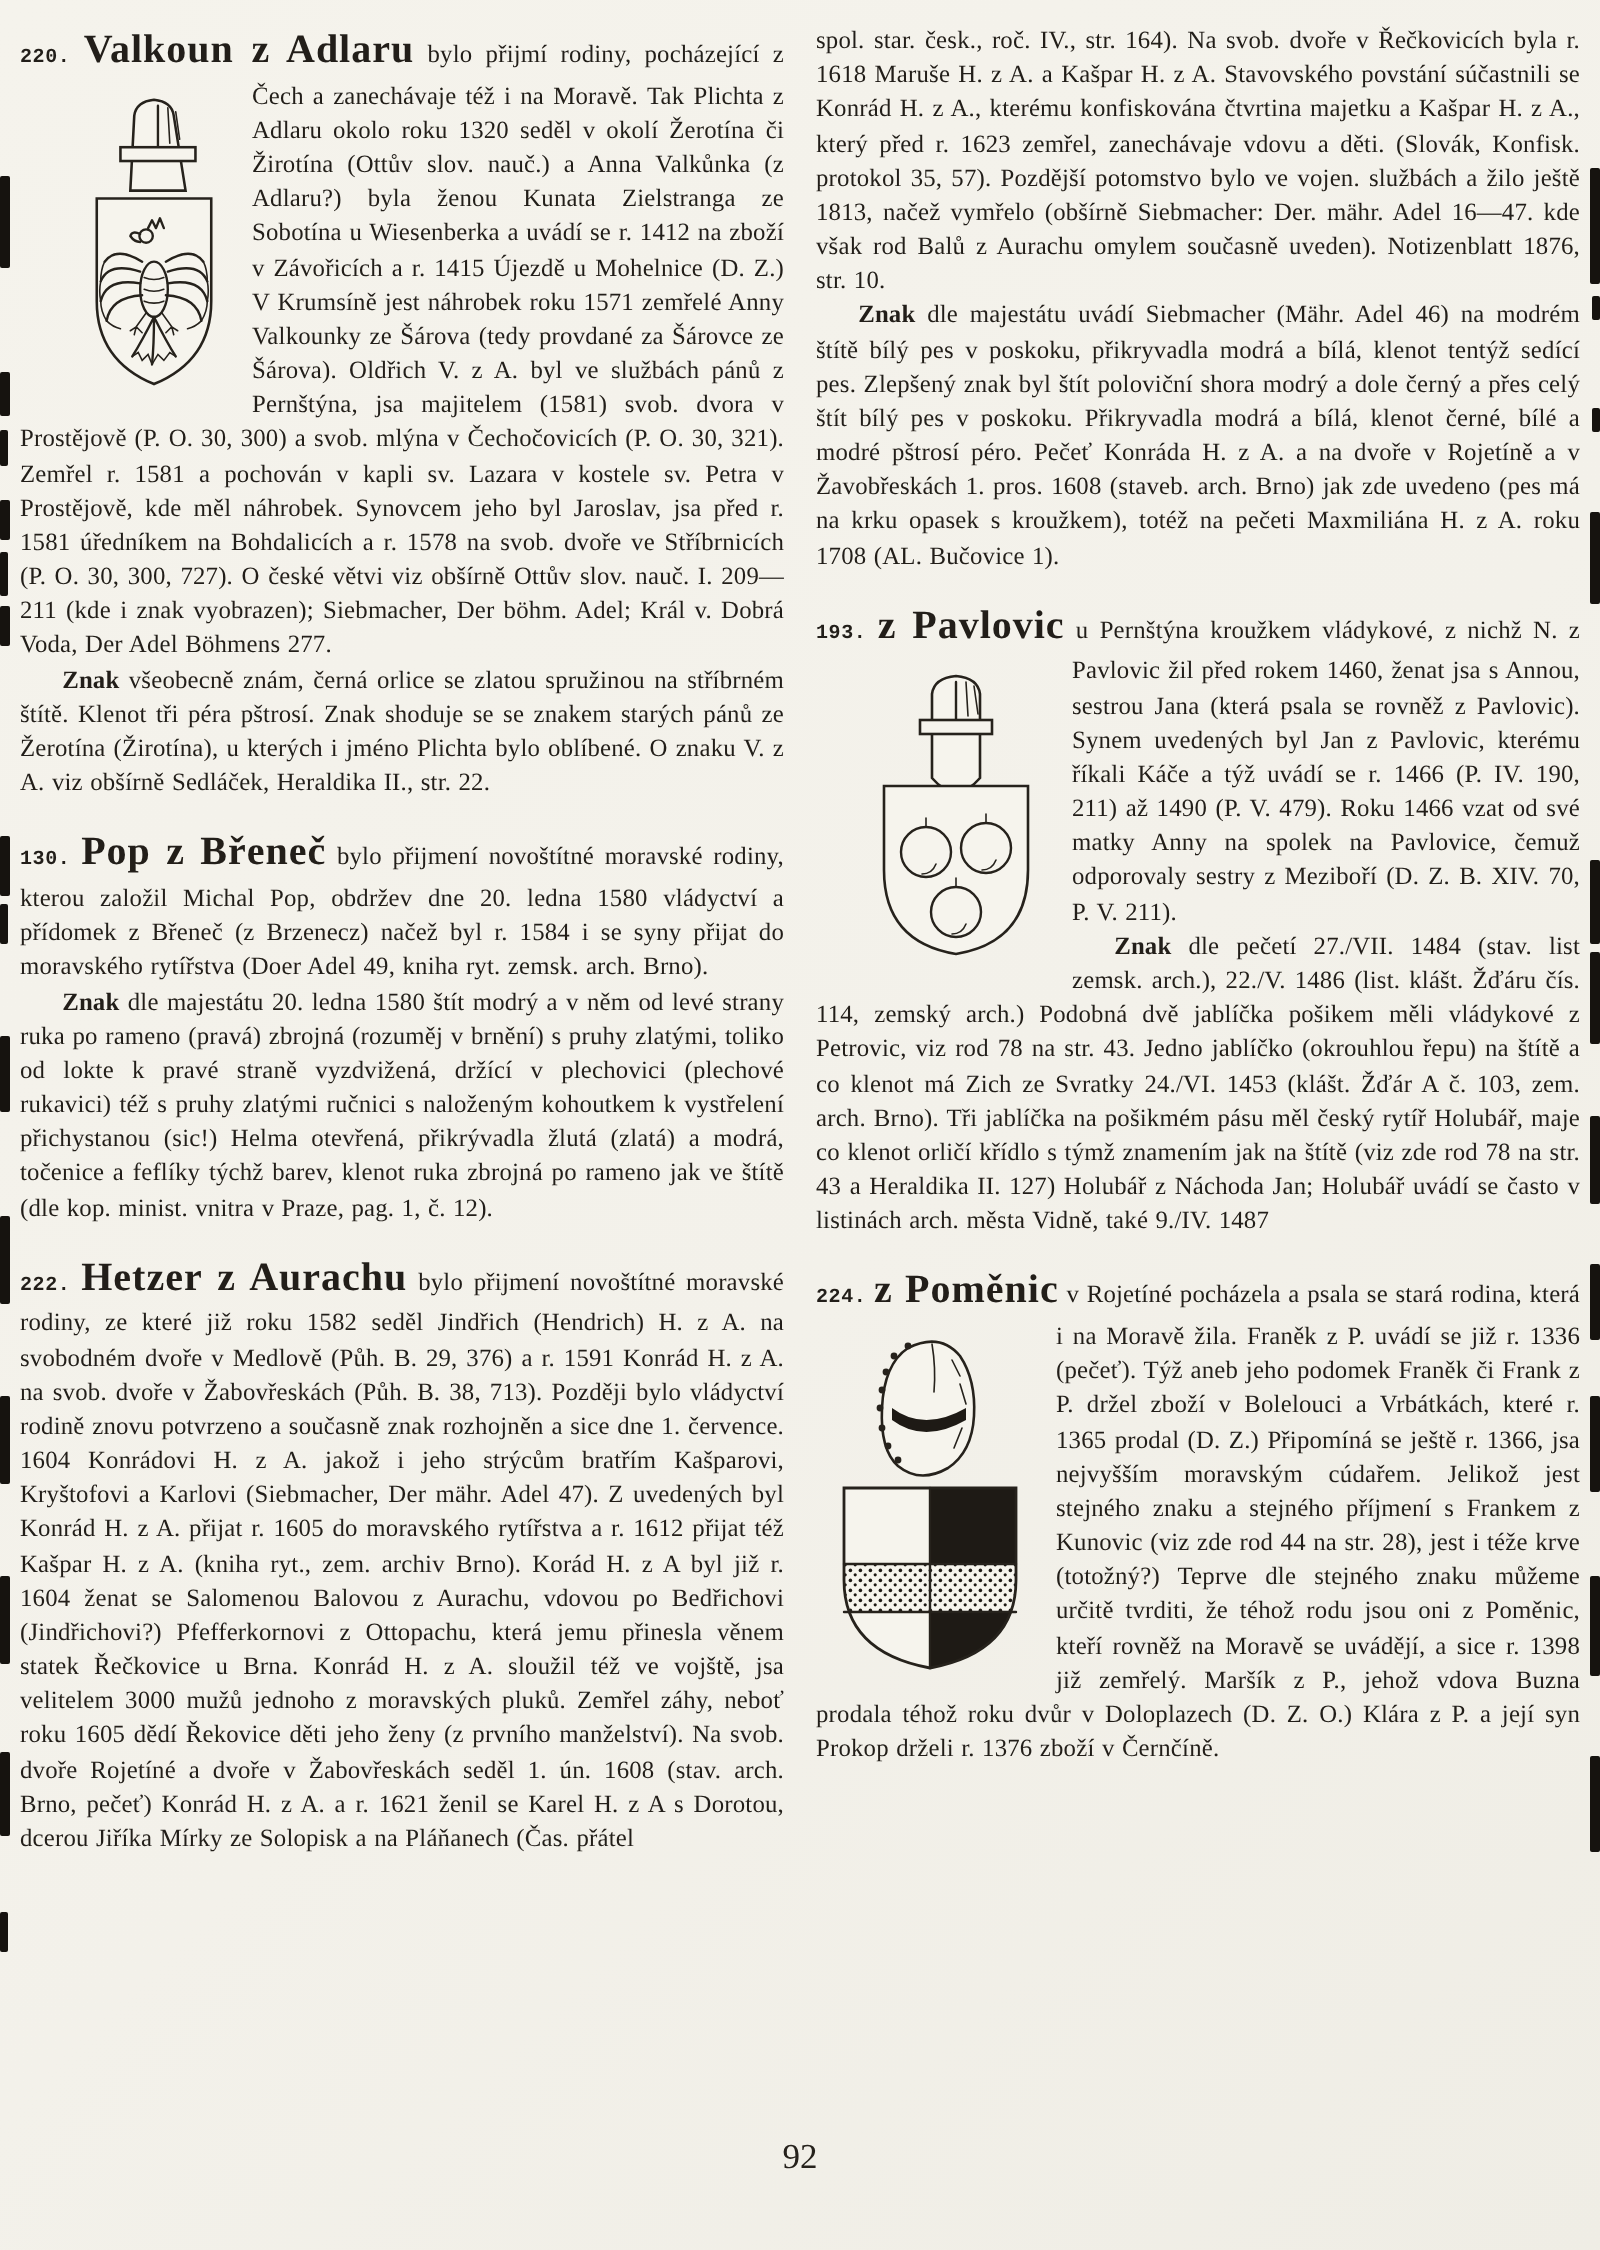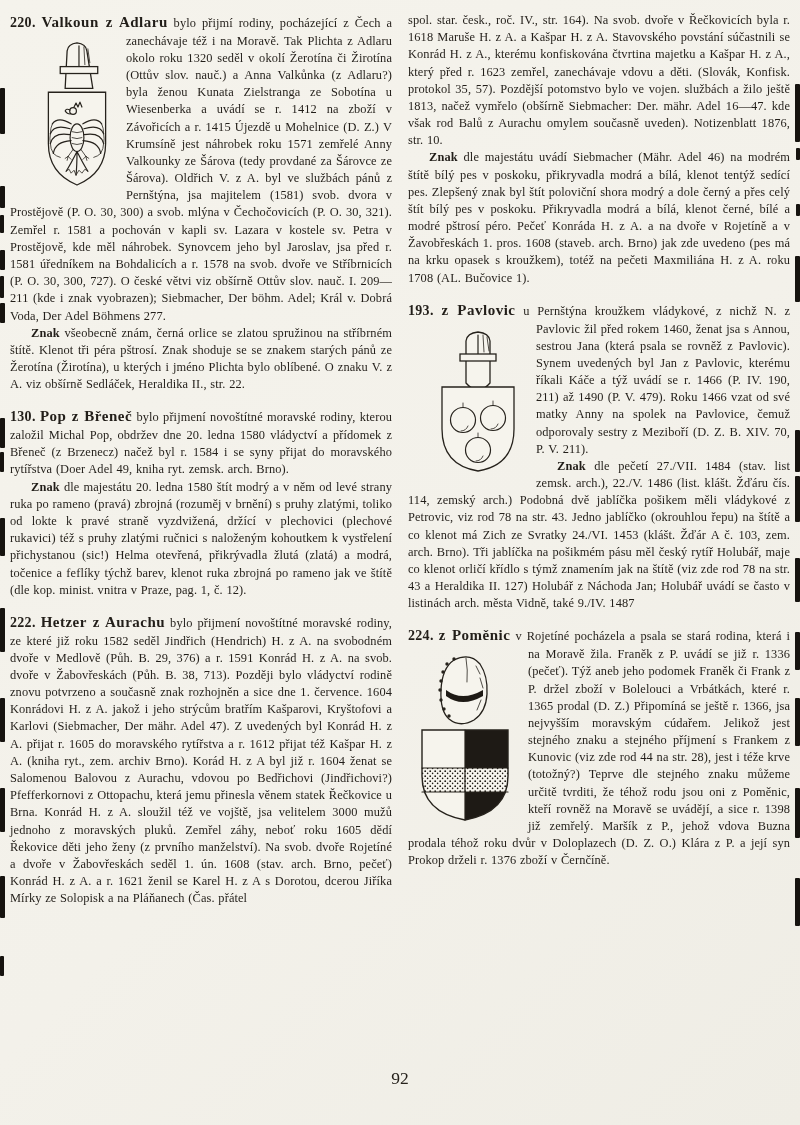--- a/index.html
+++ b/index.html
@@ -21,22 +21,22 @@
   p.para{
     margin:0;text-align:justify;
     font-size:12.4px;line-height:1.385;
     letter-spacing:0.1px;word-spacing:0.5px;
     hyphens:auto;-webkit-hyphens:auto;
     color:#221e19;
   }
   p.znak-para{text-indent:1.7em;}
   p.cont-para{text-indent:0;}
   .entry{margin:0 0 13px 0;}
-  .enum{font-weight:bold;font-size:14px;letter-spacing:0.3px;}
-  .ename{font-weight:bold;font-size:15px;letter-spacing:0.5px;}
+  .enum{font-weight:bold;font-size:10px;letter-spacing:0.3px;font-family:Liberation Mono, monospace;}
+  .ename{font-weight:bold;font-size:20px;letter-spacing:0.5px;}
   .znak{font-weight:bold;}
   svg.fig{float:left;shape-margin:8px;}
   svg.fig-220{margin:4px 12px 2px 30px;}
   svg.fig-223{margin:4px 12px 2px 24px;}
   svg.fig-224{margin:4px 12px 2px 6px;}
   .lineart{stroke:#26221c;fill:none;stroke-width:1.2;stroke-linecap:round;stroke-linejoin:round;}
   .lineart-thin{stroke:#26221c;fill:none;stroke-width:0.8;stroke-linecap:round;}
   .paperfill{fill:#f6f4ed;stroke:#26221c;stroke-width:1.3;}
   .inkfill{fill:#1e1a15;}
   .pageno{

